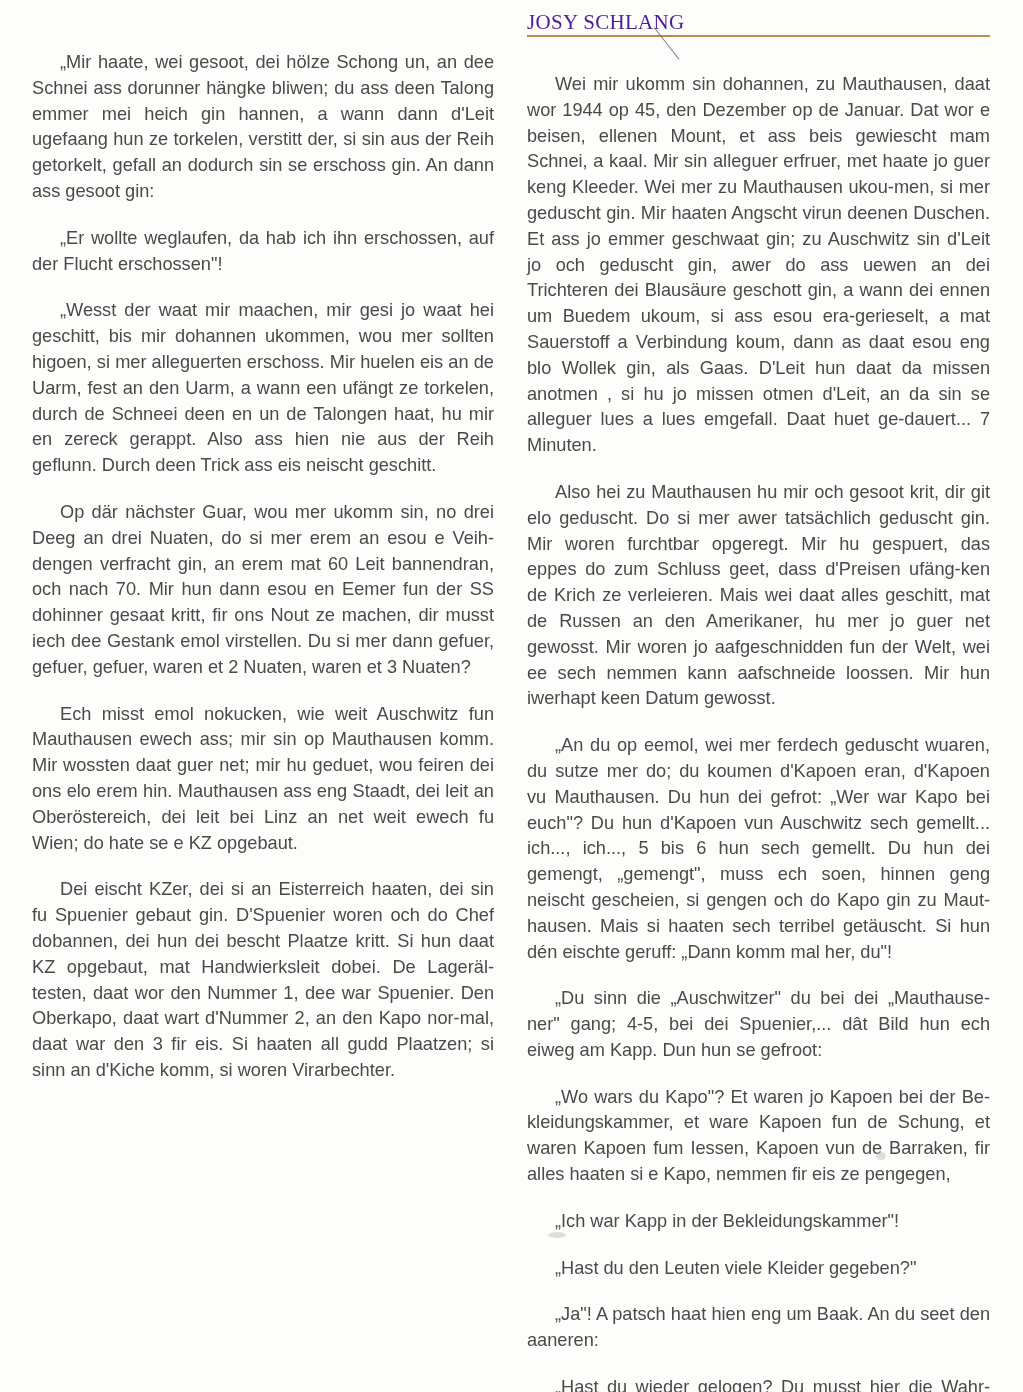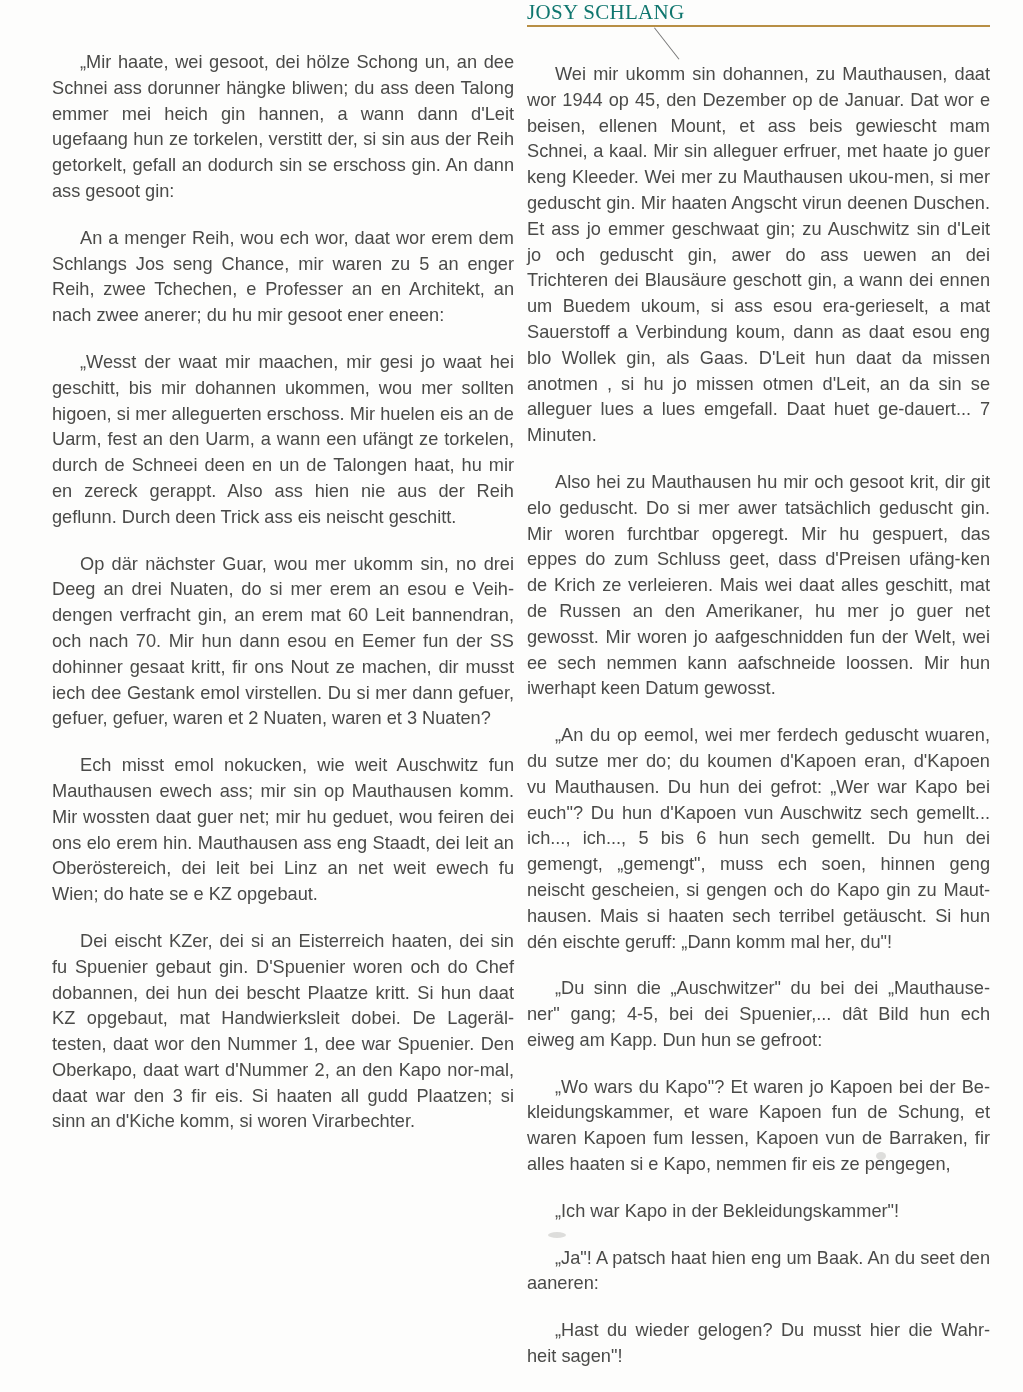--- a/index.html
+++ b/index.html
@@ -7,58 +7,59 @@
     width: 1023px; height: 1392px; background: #fdfdfc;
     position: relative; overflow: hidden;
     font-family: "Liberation Sans", sans-serif;
     color: #4a4a48;
   }
   .col {
     position: absolute; top: 0;
     font-size: 18.2px; line-height: 25.8px;
     text-align: justify; hyphens: manual;
   }
-  .col-left { left: 52px; width: 462px; top: 50px; }
+  .col-left { left: 32px; width: 462px; top: 50px; }
   .col-right { left: 527px; width: 463px; top: 0; }
   .col p { margin: 0 0 21px 0; text-indent: 28px; }
   .header {
     font-family: "Liberation Serif", serif;
     font-size: 21px; letter-spacing: 0.3px;
-    color: #0f766e; margin: 0 0 0 0;
+    color: #4c1d95; margin: 10px 0 0 0;
     padding-bottom: 1px;
     border-bottom: 2px solid #b88f45;
     line-height: 24px;
     position: relative;
   }
   .col-right .first { margin-top: 35px; }
   .pen-line {
     position: absolute; left: 654px; top: 28px; width: 1px; height: 40px;
     background: #777; transform: rotate(-38deg); transform-origin: top left;
   }
   .smudge { position: absolute; background: #c8c8c4; border-radius: 50%; opacity: .6; }
 </style>
 </head>
 <body>
 
 <div class="col col-left">
   <p>„Mir haate, wei gesoot, dei hölze Schong un, an dee Schnei ass dorunner hängke bliwen; du ass deen Talong emmer mei heich gin hannen, a wann dann d'Leit ugefaang hun ze torkelen, verstitt der, si sin aus der Reih getorkelt, gefall an dodurch sin se erschoss gin. An dann ass gesoot gin:</p>
-  <p>An a menger Reih, wou ech wor, daat wor erem dem Schlangs Jos seng Chance, mir waren zu 5 an enger Reih, zwee Tchechen, e Professer an en Architekt, an nach zwee anerer; du hu mir gesoot ener eneen:</p>
+  <p>„Er wollte weglaufen, da hab ich ihn erschossen, auf der Flucht erschossen"!</p>
   <p>„Wesst der waat mir maachen, mir gesi jo waat hei geschitt, bis mir dohannen ukommen, wou mer sollten higoen, si mer alleguerten erschoss. Mir huelen eis an de Uarm, fest an den Uarm, a wann een ufängt ze torkelen, durch de Schneei deen en un de Talongen haat, hu mir en zereck gerappt. Also ass hien nie aus der Reih geflunn. Durch deen Trick ass eis neischt geschitt.</p>
   <p>Op där nächster Guar, wou mer ukomm sin, no drei Deeg an drei Nuaten, do si mer erem an esou e Veih-dengen verfracht gin, an erem mat 60 Leit bannendran, och nach 70. Mir hun dann esou en Eemer fun der SS dohinner gesaat kritt, fir ons Nout ze machen, dir musst iech dee Gestank emol virstellen. Du si mer dann gefuer, gefuer, gefuer, waren et 2 Nuaten, waren et 3 Nuaten?</p>
   <p>Ech misst emol nokucken, wie weit Auschwitz fun Mauthausen ewech ass; mir sin op Mauthausen komm. Mir wossten daat guer net; mir hu geduet, wou feiren dei ons elo erem hin. Mauthausen ass eng Staadt, dei leit an Oberöstereich, dei leit bei Linz an net weit ewech fu Wien; do hate se e KZ opgebaut.</p>
   <p>Dei eischt KZer, dei si an Eisterreich haaten, dei sin fu Spuenier gebaut gin. D'Spuenier woren och do Chef dobannen, dei hun dei bescht Plaatze kritt. Si hun daat KZ opgebaut, mat Handwierksleit dobei. De Lageräl-testen, daat wor den Nummer 1, dee war Spuenier. Den Oberkapo, daat wart d'Nummer 2, an den Kapo nor-mal, daat war den 3 fir eis. Si haaten all gudd Plaatzen; si sinn an d'Kiche komm, si woren Virarbechter.</p>
 </div>
 
 <div class="col col-right">
   <div class="header">JOSY SCHLANG</div>
   <p class="first">Wei mir ukomm sin dohannen, zu Mauthausen, daat wor 1944 op 45, den Dezember op de Januar. Dat wor e beisen, ellenen Mount, et ass beis gewiescht mam Schnei, a kaal. Mir sin alleguer erfruer, met haate jo guer keng Kleeder. Wei mer zu Mauthausen ukou-men, si mer geduscht gin. Mir haaten Angscht virun deenen Duschen. Et ass jo emmer geschwaat gin; zu Auschwitz sin d'Leit jo och geduscht gin, awer do ass uewen an dei Trichteren dei Blausäure geschott gin, a wann dei ennen um Buedem ukoum, si ass esou era-gerieselt, a mat Sauerstoff a Verbindung koum, dann as daat esou eng blo Wollek gin, als Gaas. D'Leit hun daat da missen anotmen , si hu jo missen otmen d'Leit, an da sin se alleguer lues a lues emgefall. Daat huet ge-dauert... 7 Minuten.</p>
   <p>Also hei zu Mauthausen hu mir och gesoot krit, dir git elo geduscht. Do si mer awer tatsächlich geduscht gin. Mir woren furchtbar opgeregt. Mir hu gespuert, das eppes do zum Schluss geet, dass d'Preisen ufäng-ken de Krich ze verleieren. Mais wei daat alles geschitt, mat de Russen an den Amerikaner, hu mer jo guer net gewosst. Mir woren jo aafgeschnidden fun der Welt, wei ee sech nemmen kann aafschneide loossen. Mir hun iwerhapt keen Datum gewosst.</p>
   <p>„An du op eemol, wei mer ferdech geduscht wuaren, du sutze mer do; du koumen d'Kapoen eran, d'Kapoen vu Mauthausen. Du hun dei gefrot: „Wer war Kapo bei euch"? Du hun d'Kapoen vun Auschwitz sech gemellt... ich..., ich..., 5 bis 6 hun sech gemellt. Du hun dei gemengt, „gemengt", muss ech soen, hinnen geng neischt gescheien, si gengen och do Kapo gin zu Maut-hausen. Mais si haaten sech terribel getäuscht. Si hun dén eischte geruff: „Dann komm mal her, du"!</p>
   <p>„Du sinn die „Auschwitzer" du bei dei „Mauthause-ner" gang; 4-5, bei dei Spuenier,... dât Bild hun ech eiweg am Kapp. Dun hun se gefroot:</p>
   <p>„Wo wars du Kapo"? Et waren jo Kapoen bei der Be-kleidungskammer, et ware Kapoen fun de Schung, et waren Kapoen fum Iessen, Kapoen vun de Barraken, fir alles haaten si e Kapo, nemmen fir eis ze pengegen,</p>
-  <p>„Ich war Kapo in der Bekleidungskammer"!</p>
+  <p>„Ich war Kapp in der Bekleidungskammer"!</p>
+  <p>„Hast du den Leuten viele Kleider gegeben?"</p>
   <p>„Ja"! A patsch haat hien eng um Baak. An du seet den aaneren:</p>
   <p>„Hast du wieder gelogen? Du musst hier die Wahr-heit sagen"!</p>
 </div>
 
 <div class="pen-line"></div>
 <div class="smudge" style="left:548px;top:1232px;width:18px;height:6px;"></div>
 <div class="smudge" style="left:876px;top:1152px;width:10px;height:8px;"></div>
 
 </body></html>

